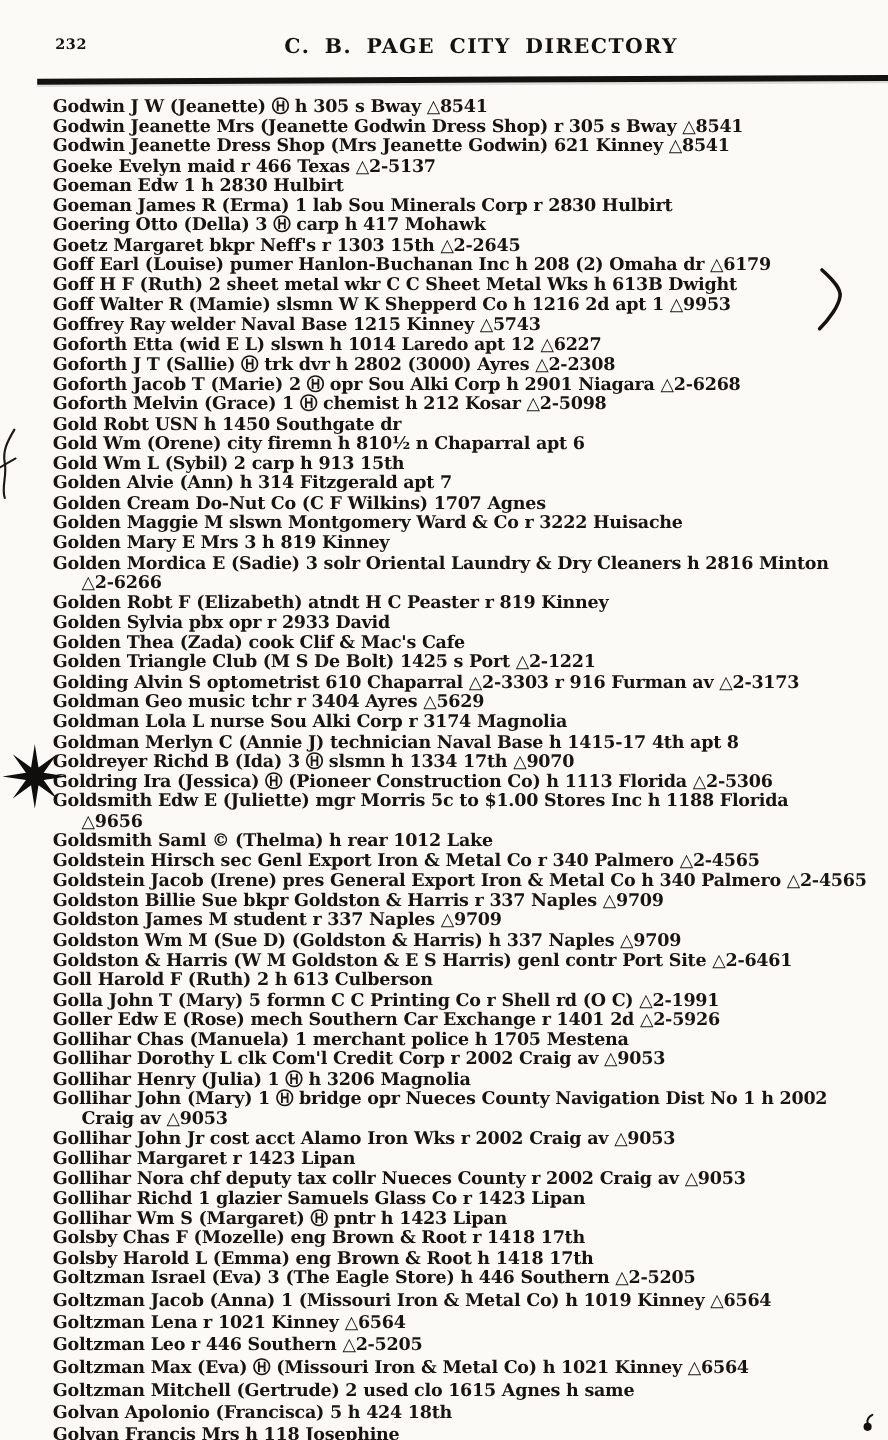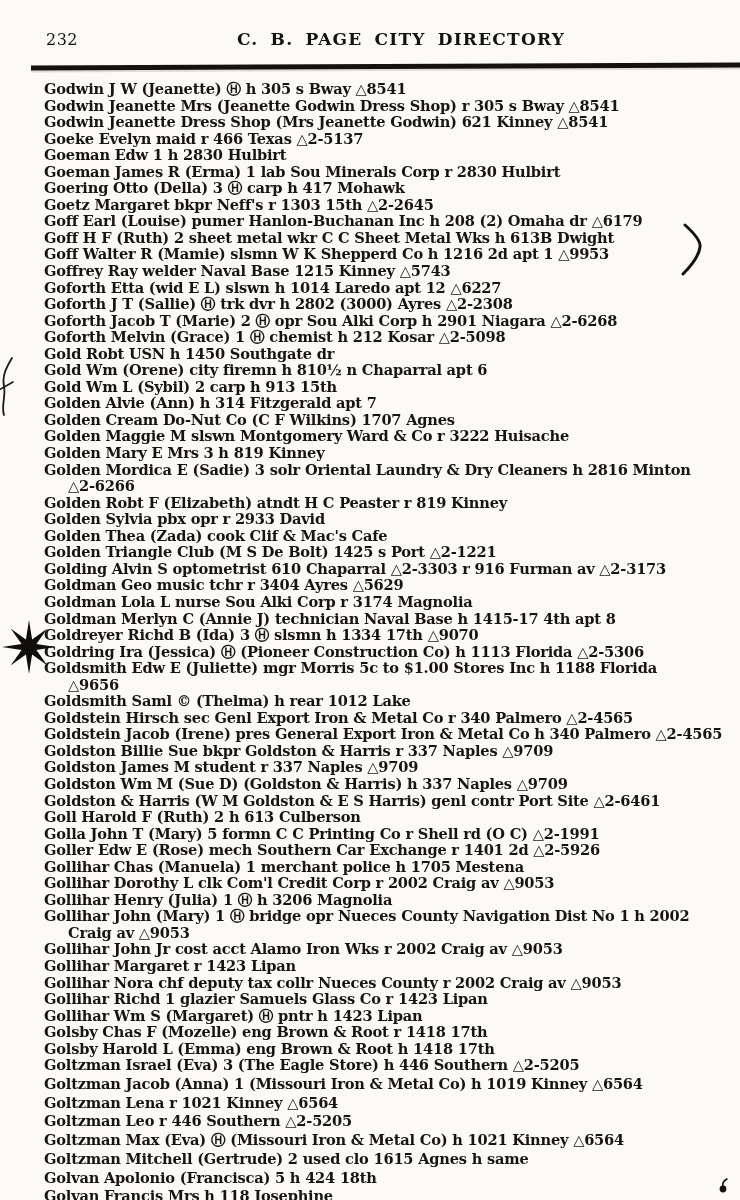--- a/index.html
+++ b/index.html
@@ -7,21 +7,21 @@
     width:740px;height:1200px;
     background:#fbfaf6;
     overflow:hidden;
     position:relative;
     font-family:"DejaVu Serif","Liberation Serif",serif;
     color:#151310;
   }
   
   .page-number{
     position:absolute;left:46px;top:30px;
-    font-size:16px;font-weight:normal;letter-spacing:.5px;
+    font-size:12px;font-weight:bold;letter-spacing:.5px;
   }
   .page-title{
     position:absolute;left:0;right:0;top:29px;
     text-align:center;padding-left:62px;
     font-size:17px;font-weight:bold;
     letter-spacing:1.2px;word-spacing:5px;
     white-space:nowrap;
   }
   .header-rule{
     position:absolute;left:31px;top:64px;width:712px;height:4.5px;

